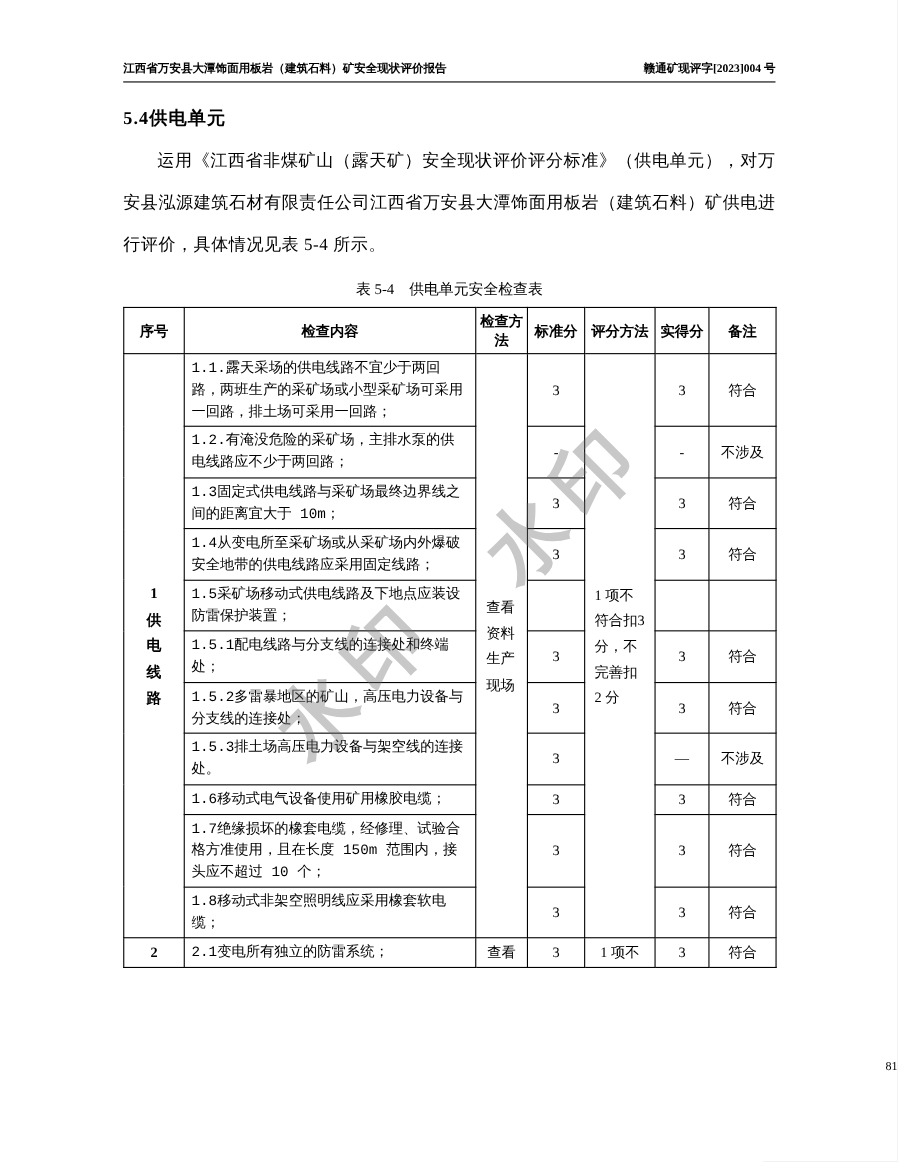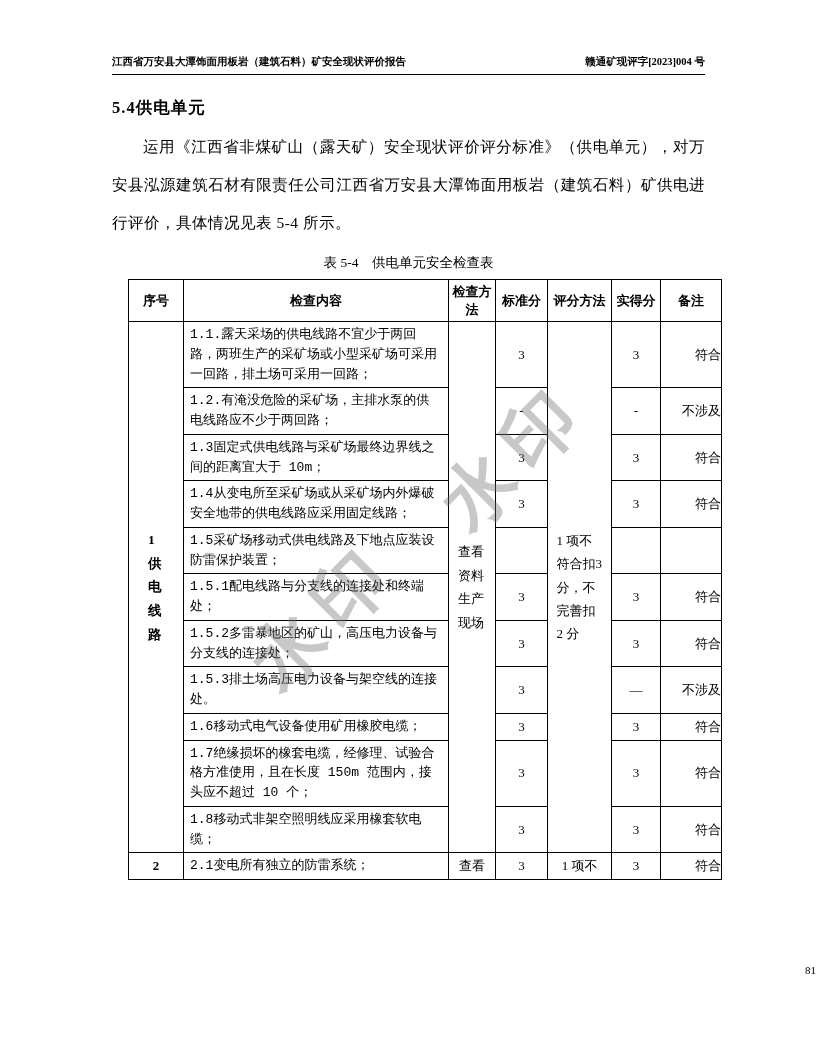--- a/index.html
+++ b/index.html
@@ -27,37 +27,36 @@
     font-size:15.5px;line-height:38px;
     text-align:justify;text-indent:2em;
     margin:9px 0 0 0;letter-spacing:0.5px;
   }
   .tbl-caption{text-align:center;font-size:13.5px;margin-top:12px;}
   
   table.check-table{
     border-collapse:collapse;table-layout:fixed;
     width:593px;margin-top:7px;
     position:relative;
-    margin-left:16px;
   }
   .check-table th,.check-table td{
     border:1px solid #000;
     font-size:13px;
     vertical-align:middle;
     word-break:break-all;
     padding:2px 3px;
   }
   .check-table th{
     font-weight:bold;text-align:center;line-height:1.35;padding:3px 2px;
   }
   td.content-cell{text-align:left;line-height:1.52;padding:3px 6px;font-family:Liberation Mono, monospace;}
   td.center{text-align:center;}
-  td.note-cell{text-align:right;padding:2px 0;line-height:1.4;}
+  td.note-cell{text-align:center;padding:2px 0;line-height:1.4;}
   .vert{
-    width:16px;margin:0 auto;text-align:left;
+    width:16px;margin:0 auto;text-align:center;
     font-weight:bold;font-size:13.5px;line-height:1.75;
   }
   .narrow-method{width:28px;margin:0 auto;text-align:left;line-height:1.8;}
   .narrow-scoring{width:46px;margin:0 auto;text-align:left;line-height:1.8;}
   td.serial2{text-align:center;font-weight:bold;}
   
   .watermark{
     position:absolute;
     font-size:72px;font-weight:bold;
     color:rgba(110,110,110,0.38);

